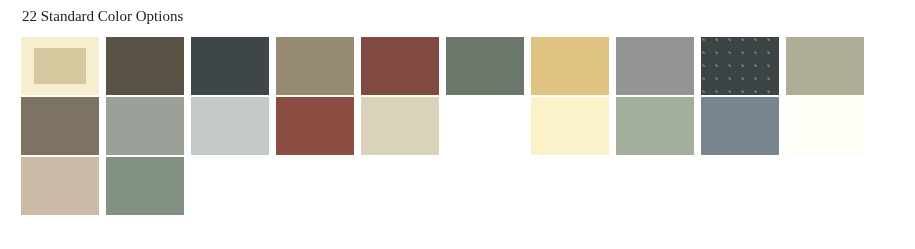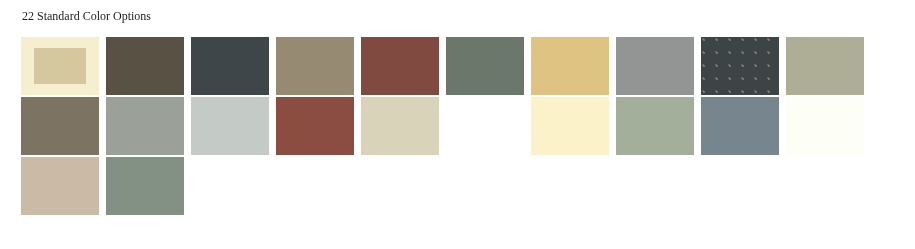--- a/index.html
+++ b/index.html
@@ -18,21 +18,21 @@
     position: relative;
     width: 915px;
     height: 249px;
     background: #ffffff;
   }
   .panel-title {
     position: absolute;
     left: 22px;
     top: 8px;
     font-family: "Liberation Serif", serif;
-    font-size: 12px;
+    font-size: 15px;
     line-height: 17px;
     color: #1c1c1c;
     white-space: nowrap;
   }
   .swatch-grid {
     position: absolute;
     left: 21px;
     top: 37px;
     width: 872px;
     display: flex;

